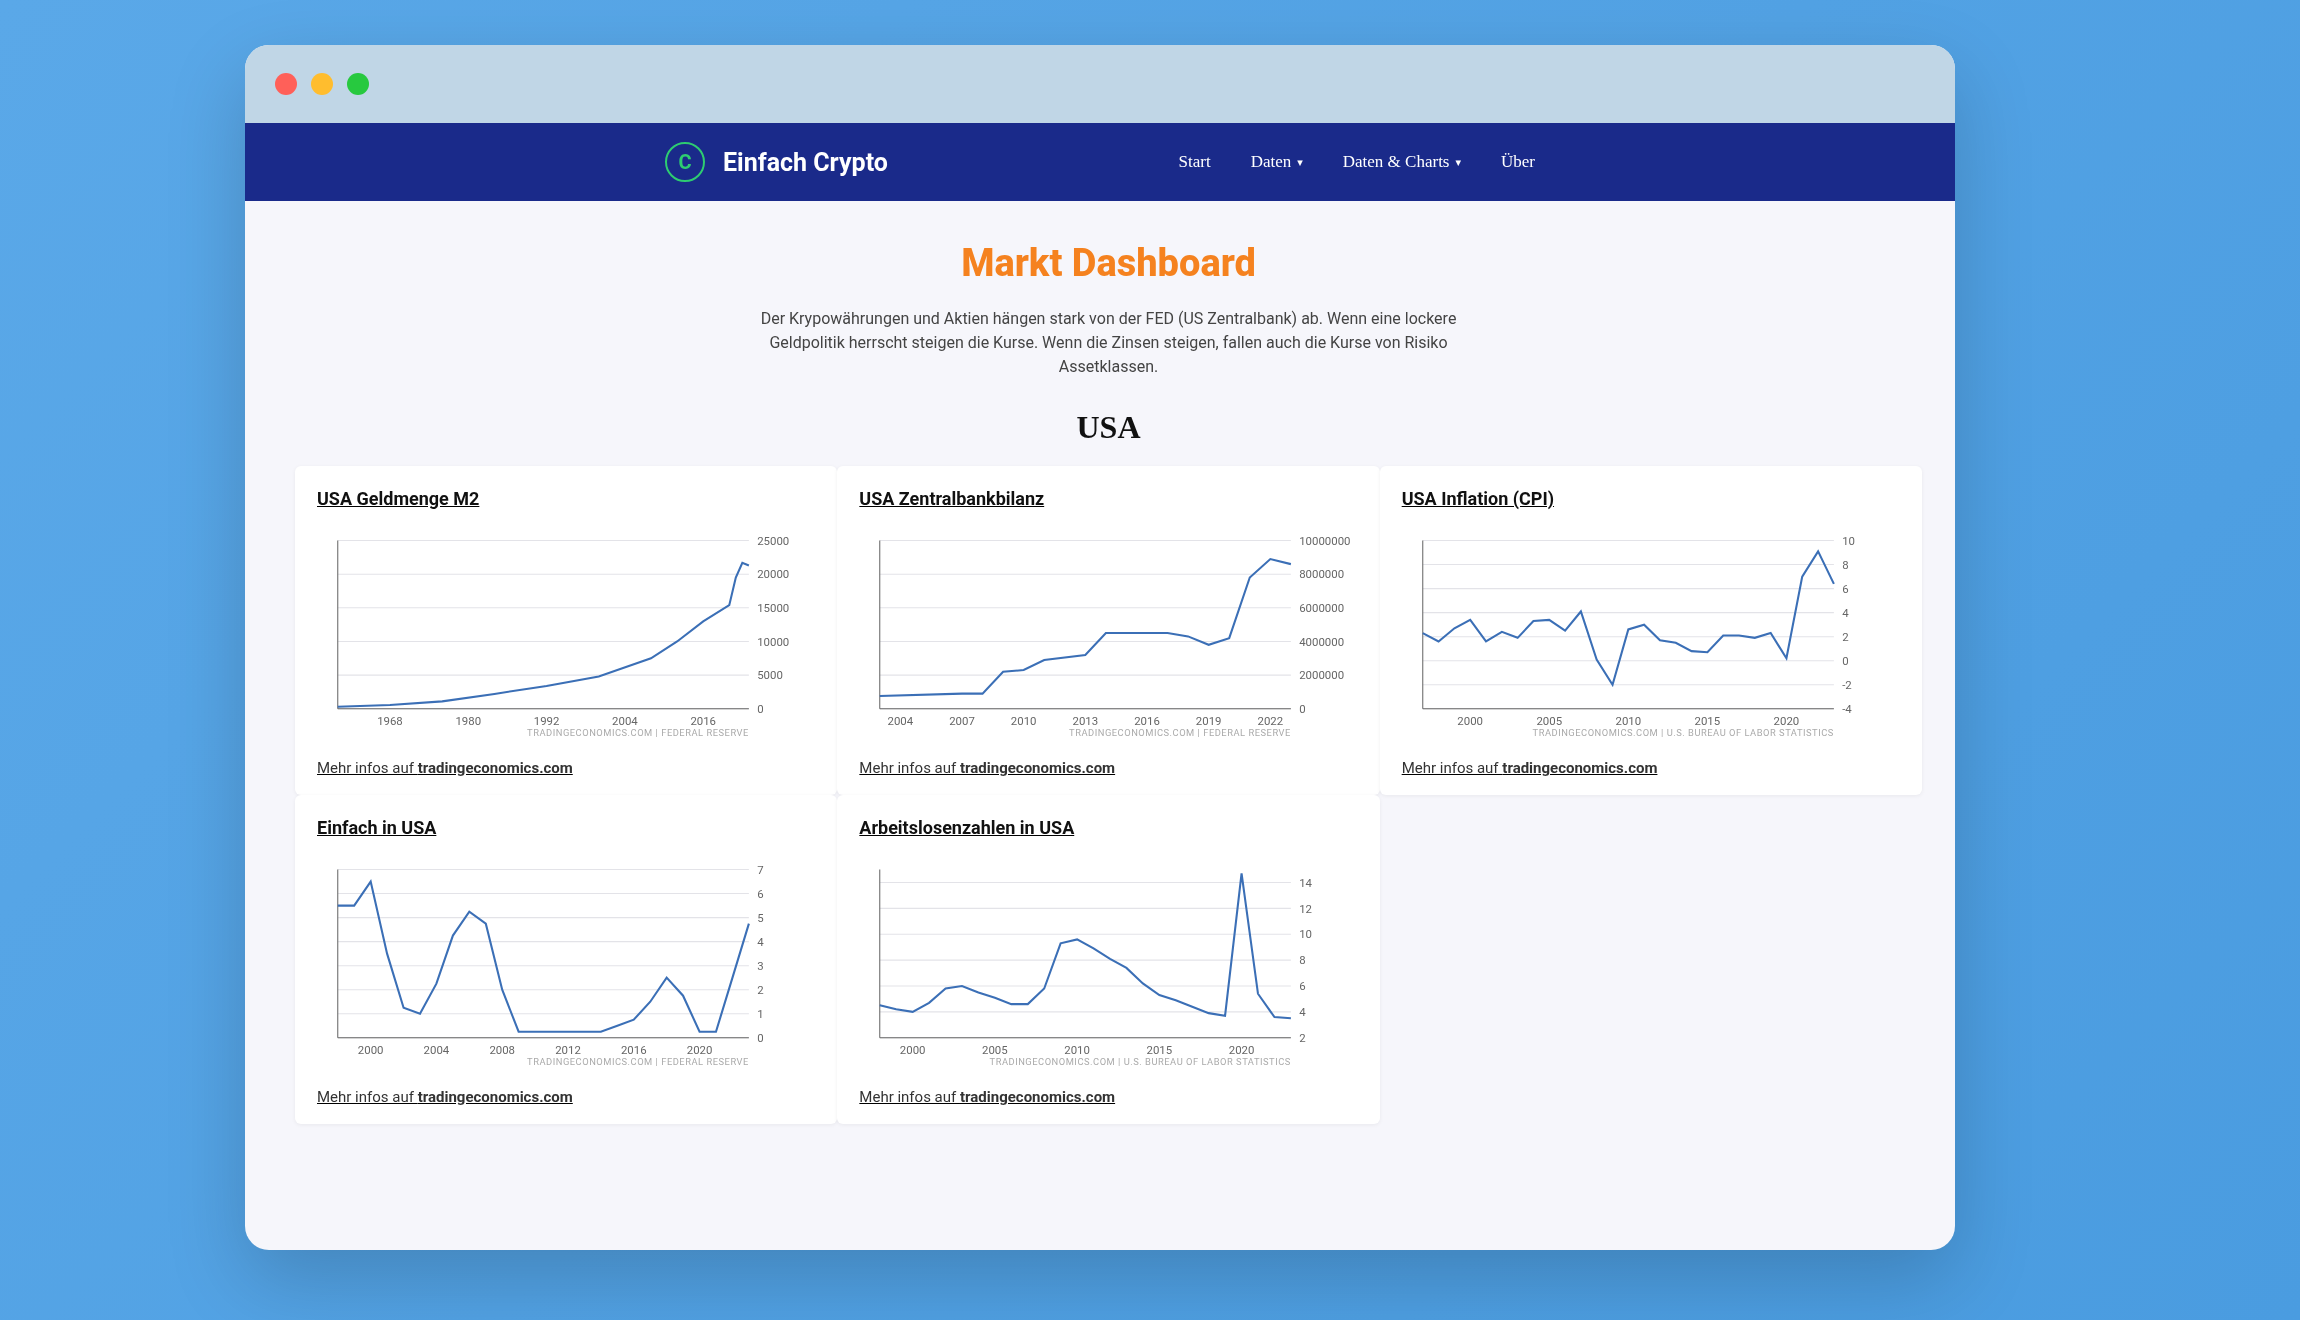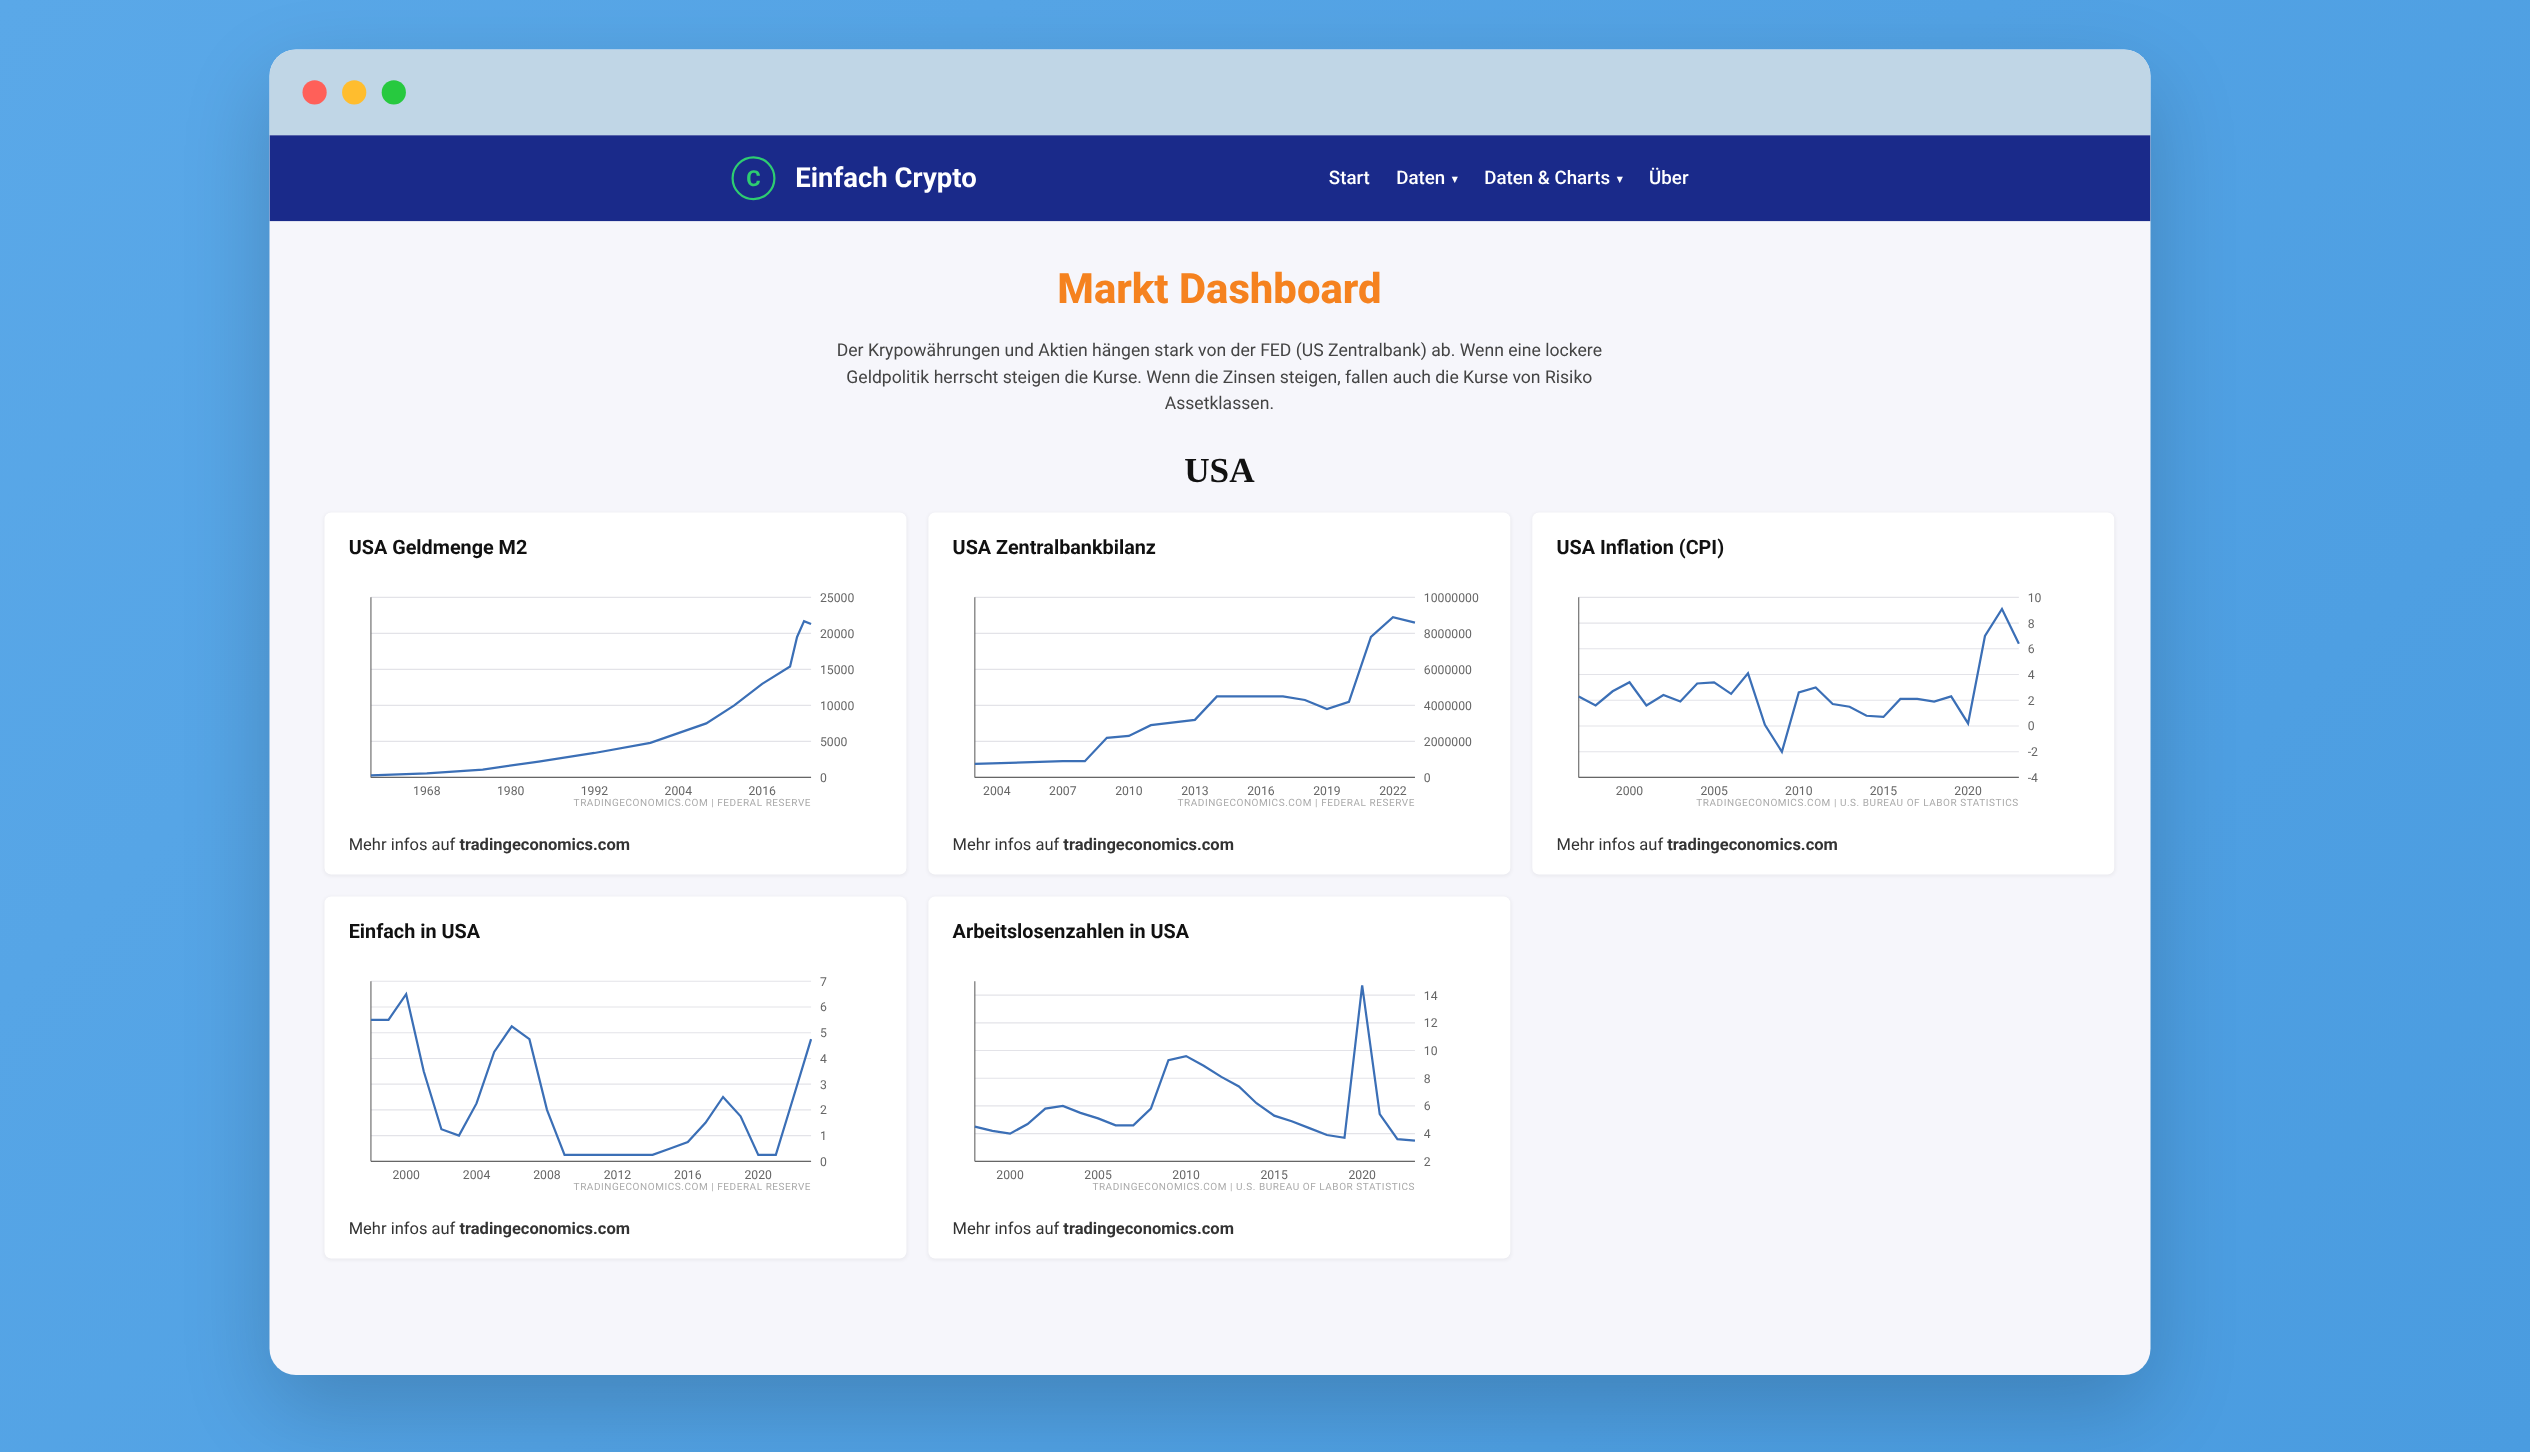--- a/index.html
+++ b/index.html
@@ -42,34 +42,34 @@
     align-items: center;
     padding: 0 60px;
   }
   .nav-left { display: flex; align-items: center; gap: 18px; margin-left: 360px; }
   .logo {
     width: 40px; height: 40px; border: 2px solid #2ecc71; border-radius: 50%;
     display:flex; align-items:center; justify-content:center;
     color:#2ecc71; font-weight:700; font-size:20px;
   }
   .brand { color: #fff; font-weight: 700; font-size: 25px; }
-  .nav-right { margin-left: auto; display: flex; gap: 24px; margin-right: 360px; }
+  .nav-right { margin-left: auto; display: flex; gap: 40px; margin-right: 360px; font-family: Liberation Serif, serif; }
   .nav-link { color: #fff; font-size: 17px; font-weight: 500; cursor: pointer; display:flex; align-items:center; gap:6px; }
   .caret { font-size: 11px; }
 
   .content { padding: 40px 33px 0 50px; }
   .page-title { text-align:center; color:#f5821f; font-size:38px; font-weight:800; margin-bottom:22px; }
   .sub-title  { text-align:center; color:#111; font-size:28px; font-weight:800; margin-bottom:18px; }
   .intro-text { text-align:center; color:#444; font-size:16px; max-width:720px; margin:16px auto 30px auto; line-height:1.5; }
   .section-title { text-align:center; color:#111; font-size:32px; font-weight:800; margin-bottom:20px;font-family:Liberation Serif, serif; }
 
   .grid {
     display: grid;
     grid-template-columns: repeat(3, 1fr);
-    gap: 20px;
+    text-decoration: underline;
   }
   .card {
     background: #fff;
     border-radius: 6px;
     box-shadow: 0 1px 4px rgba(0,0,0,0.06);
     padding: 22px 22px 18px 22px;
     display: flex;
     flex-direction: column;
   }
   .card-title { font-size: 18px; font-weight: 700; color:#111; margin-bottom: 10px; }

